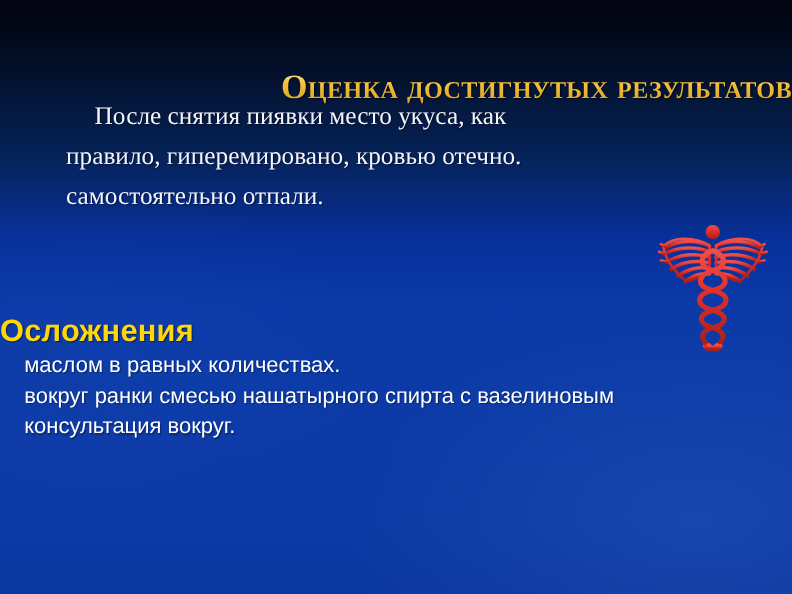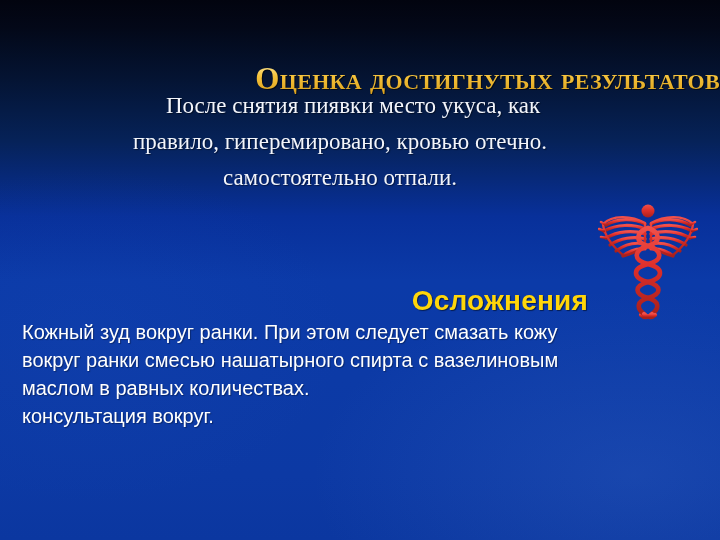--- a/index.html
+++ b/index.html
@@ -68,29 +68,29 @@
   #intro {
     top: 88px;
     left: 60px;
     width: 560px;
     font-family: "Liberation Serif", "DejaVu Serif", serif;
     font-size: 23px;
     line-height: 36px;
     color: #f3f5fb;
     text-shadow: 1px 1px 1px rgba(0,0,0,0.45);
   }
-  #intro .ln { display: block; white-space: nowrap; text-align: center; }
+  #intro .ln { display: block; white-space: nowrap; }
   #intro .ln.first { text-indent: 26px; }
 
   
   #section-heading {
     top: 262px;
     left: 0;
     width: 588px;
-    text-align: right;
+    text-align: left;
     font-family: "Liberation Sans", "DejaVu Sans", sans-serif;
     font-size: 28px;
     line-height: 32px;
     font-weight: 700;
     color: #ffd60a;
     text-shadow: 1px 1px 1px rgba(0,0,0,0.5);
     letter-spacing: 0.2px;
   }
 
   
@@ -124,23 +124,22 @@
 
   <div class="layer" id="intro">
     <span class="ln first">После снятия пиявки место укуса, как</span>
     <span class="ln">правило,  гиперемировано, кровью отечно.</span>
     <span class="ln">самостоятельно отпали.</span>
   </div>
 
   <h2 class="layer" id="section-heading">Осложнения</h2>
 
   <div class="layer" id="complications">
-    <span class="ln">Кожный зуд вокруг ранки. При этом следует смазать кожу</span>
+    <span class="ln">маслом в равных количествах.</span>
     <span class="ln">вокруг ранки смесью нашатырного спирта с вазелиновым</span>
-    <span class="ln">маслом в равных количествах.</span>
     <span class="ln">консультация вокруг.</span>
   </div>
 
   <div class="layer" id="caduceus">
     <svg viewBox="0 0 100 126" xmlns="http://www.w3.org/2000/svg" aria-hidden="true">
       <defs>
         <linearGradient id="redGrad" x1="0" y1="0" x2="0" y2="1">
           <stop offset="0%" stop-color="#f0504a"></stop>
           <stop offset="45%" stop-color="#df2f2a"></stop>
           <stop offset="100%" stop-color="#a8201c"></stop>

